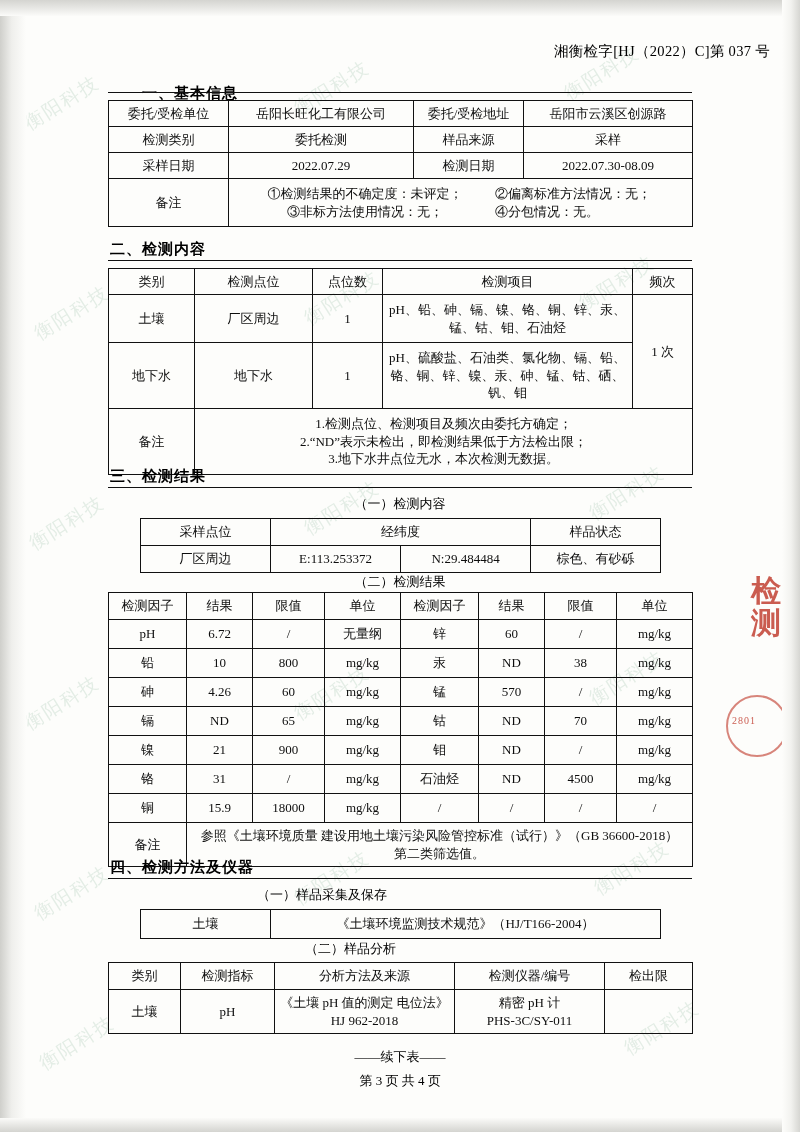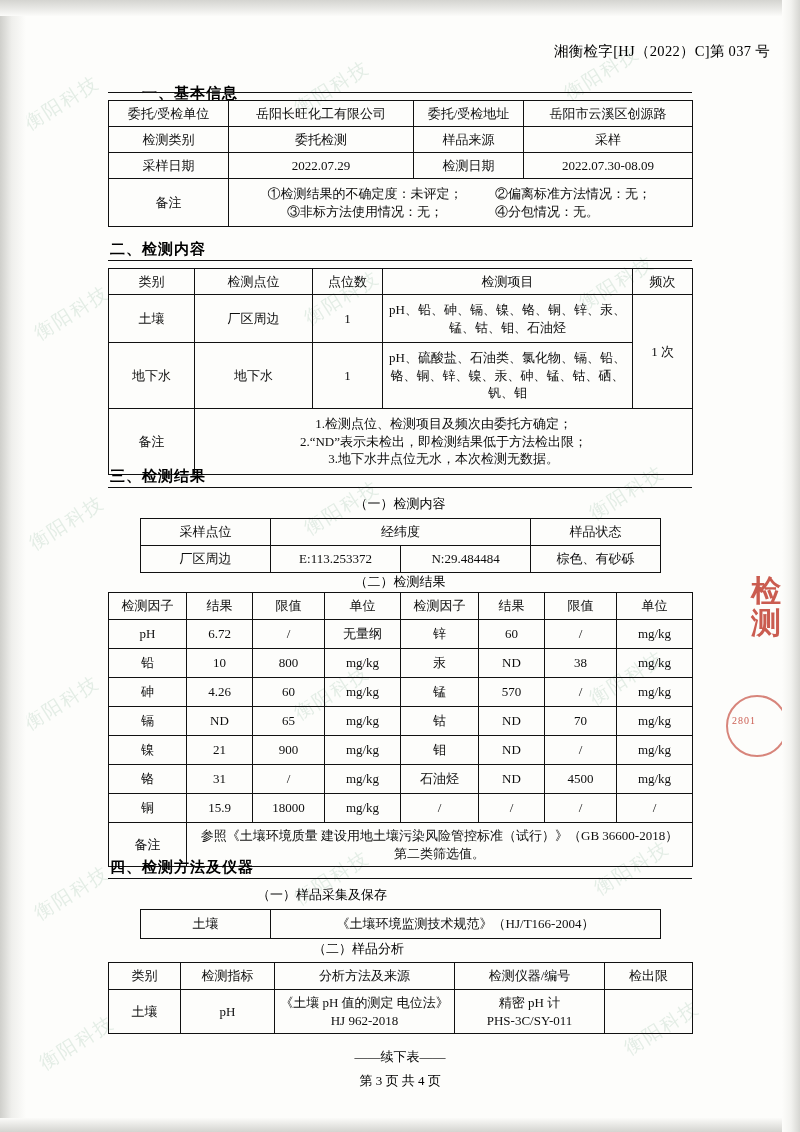--- a/index.html
+++ b/index.html
@@ -426,21 +426,21 @@
           <col style="width:390px">
         </colgroup>
       <tbody>
         <tr style="height:29px;">
           <td>土壤</td>
           <td>《土壤环境监测技术规范》（HJ/T166-2004）</td>
         </tr>
       </tbody>
     </table>
 
-    <div class="footer-note" style="left:12px; top:940px; width:693px;">（二）样品分析</div>
+    <div class="footer-note" style="left:4px; top:940px; width:693px;">（二）样品分析</div>
 
     <table class="t" style="left:108px; top:962px; width:584px;">
       <colgroup>
         <col style="width:72px">
           <col style="width:94px">
           <col style="width:180px">
           <col style="width:150px">
           <col style="width:88px">
       </colgroup>
       <tbody>

